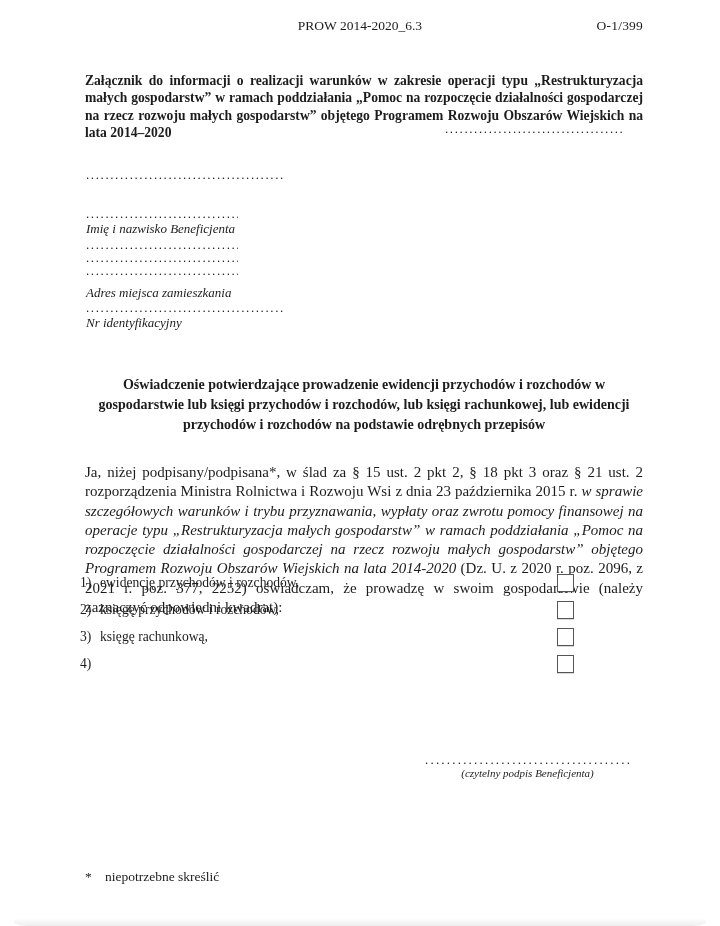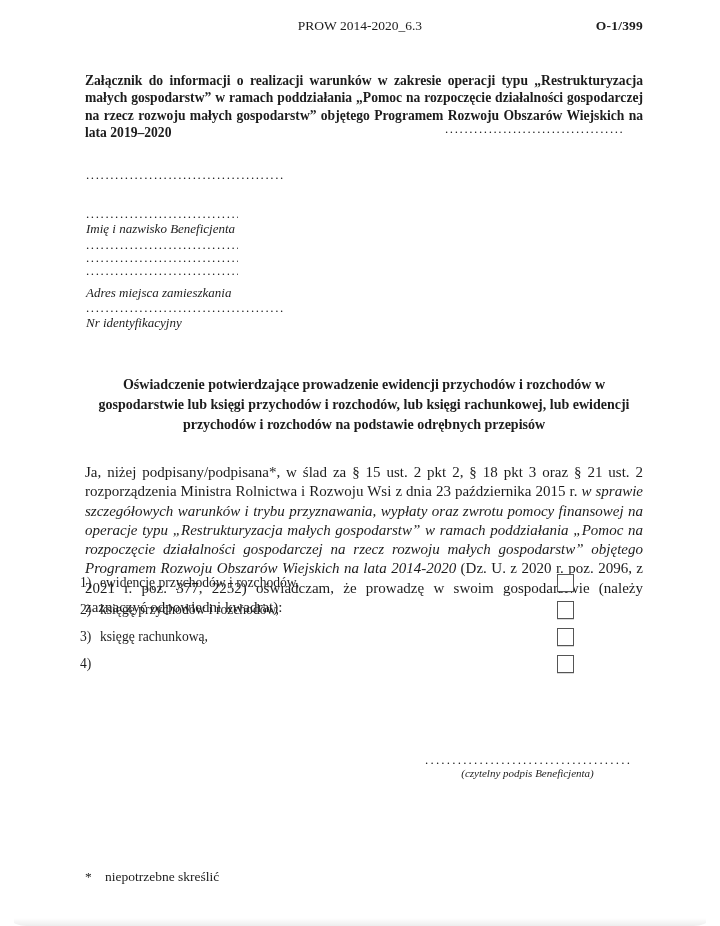--- a/index.html
+++ b/index.html
@@ -3,21 +3,21 @@
 <meta charset="utf-8">
 <style>
   html,body { margin:0; padding:0; background:#ffffff; }
   .page {
     position:relative; width:720px; height:926px; margin:0 auto;
     background:#ffffff; color:#1c1c1c; overflow:hidden;
     font-family:"Liberation Serif", serif;
     border-radius:26px;
   }
   .doc-code { position:absolute; top:18px; left:0; width:100%; text-align:center; font-size:13.5px; }
-  .form-no  { position:absolute; top:18px; right:77px; font-weight:bold; font-size:13.5px; letter-spacing:.2px; }
+  .form-no  { position:absolute; top:18px; right:77px; font-weight:normal; font-size:13.5px; letter-spacing:.2px; }
 
   .intro {
     position:absolute; top:58px; left:85px; width:558px;
     font-weight:bold; font-size:13.6px; line-height:17.5px; text-align:justify;
   }
 
   .dots {
     display:block; overflow:hidden; white-space:nowrap;
     font-size:13px; letter-spacing:1.6px; height:15px; line-height:15px; color:#222222;
   }
@@ -69,21 +69,21 @@
   }
 </style>
 </head>
 <body>
 
 <div class="page">
 
   <div class="doc-code">PROW 2014-2020_6.3</div>
   <div class="form-no">O-1/399</div>
 
-  <p class="intro">Załącznik do informacji o realizacji warunków w zakresie operacji typu „Restrukturyzacja małych gospodarstw” w ramach poddziałania „Pomoc na rozpoczęcie działalności gospodarczej na rzecz rozwoju małych gospodarstw” objętego Programem Rozwoju Obszarów Wiejskich na lata 2019–2020</p>
+  <p class="intro">Załącznik do informacji o realizacji warunków w zakresie operacji typu „Restrukturyzacja małych gospodarstw” w ramach poddziałania „Pomoc na rozpoczęcie działalności gospodarczej na rzecz rozwoju małych gospodarstw” objętego Programem Rozwoju Obszarów Wiejskich na lata 2014–2020</p>
 
   <div class="f-place">
     <span class="dots">............................................................................................................................................</span>
   </div>
 
   <div class="f-case">
     <span class="dots">............................................................................................................................................</span>
   </div>
 
   <div class="f-name">

